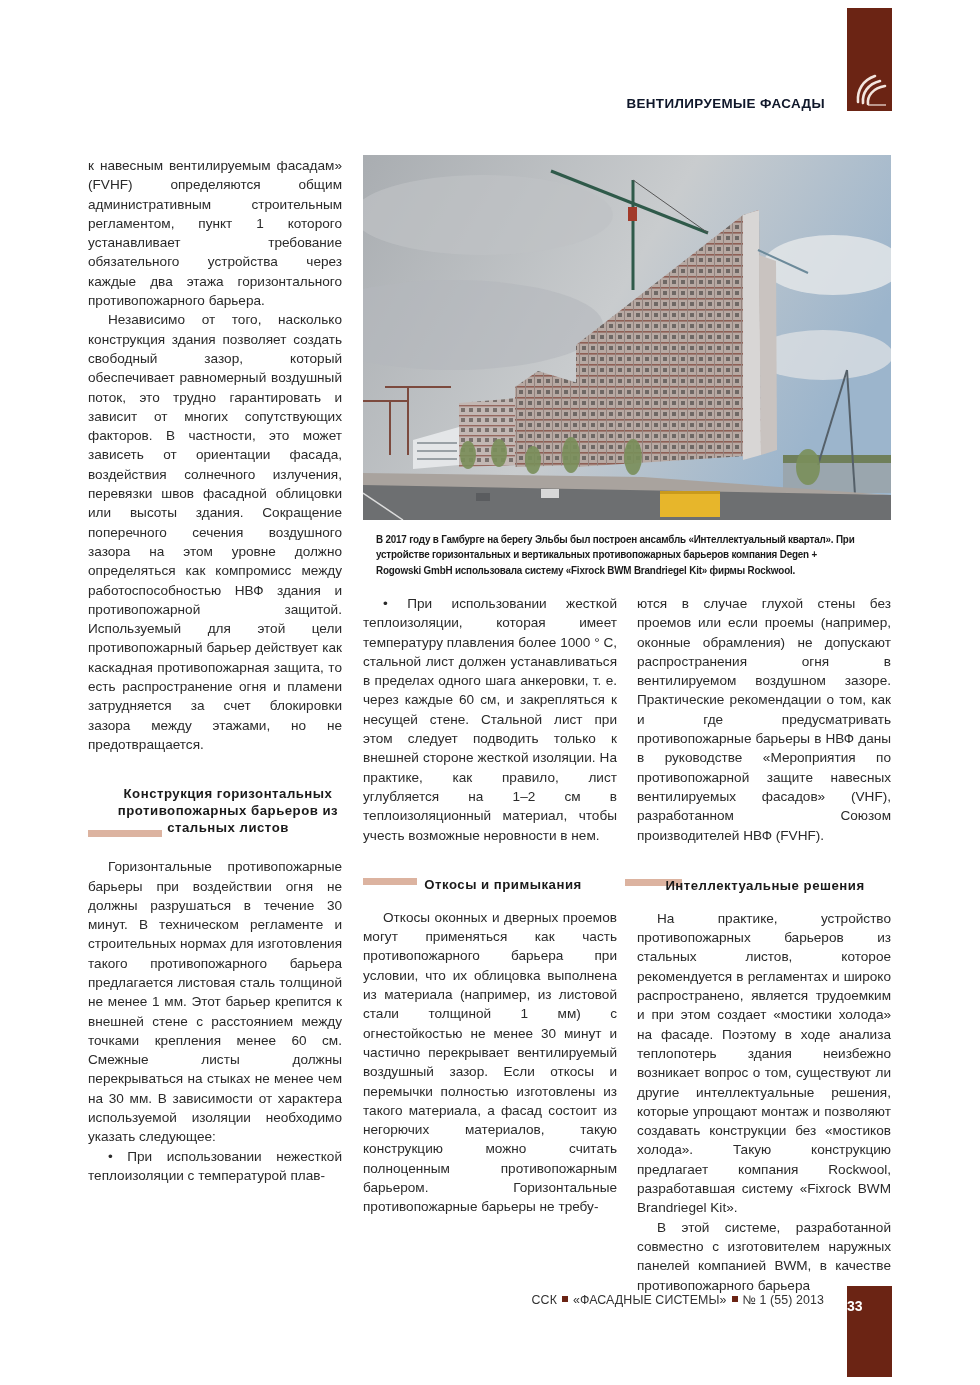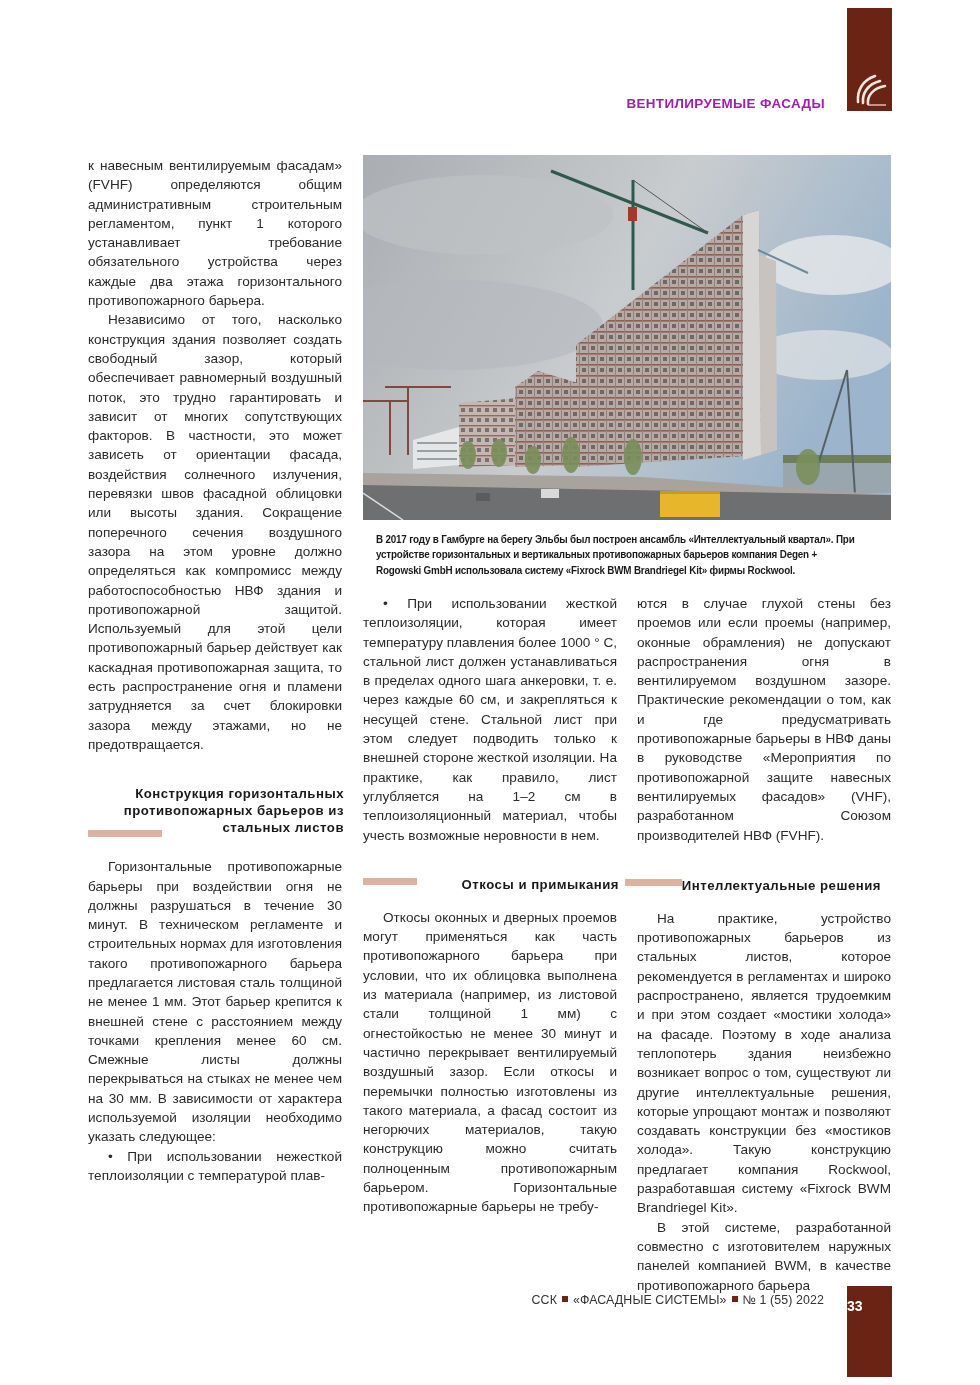--- a/index.html
+++ b/index.html
@@ -3,31 +3,31 @@
 <meta charset="utf-8">
 <style>
   html, body { margin: 0; padding: 0; background: #ffffff; }
   body { width: 980px; height: 1385px; position: relative; overflow: hidden;
          font-family: "Liberation Sans", "DejaVu Sans", sans-serif; color: #2a2a2a; }
   .brand-block { position: absolute; background: #6b2414; }
   #top-block { left: 847px; top: 8px; width: 45px; height: 103px; }
   #bottom-block { left: 847px; top: 1286px; width: 45px; height: 91px; }
   #logo { position: absolute; left: 6px; top: 64px; width: 34px; height: 36px; }
   #section-title { position: absolute; right: 155px; top: 96px; font-weight: bold;
-         font-size: 13.4px; letter-spacing: 0.4px; color: #a21caf; white-space: nowrap; }
+         font-size: 13.4px; letter-spacing: 0.4px; color: #0f172a; white-space: nowrap; }
   .col { position: absolute; width: 254px; font-size: 13.6px; line-height: 19.3px;
          text-align: justify; hyphens: manual; }
   #col1 { left: 88px; top: 156px; }
   #col2 { left: 363px; top: 594px; }
   #col3 { left: 637px; top: 594px; }
   .col p { margin: 0; }
   .col p.indent { text-indent: 20px; }
   .col p.noind { text-indent: 0; }
   .subhead { position: relative; font-weight: bold; font-size: 13.2px; line-height: 17px;
-         color: #1a1a1a; letter-spacing: 0.5px; text-align: right; }
+         color: #1a1a1a; letter-spacing: 0.5px; text-align: center; }
   .subhead .bar { position: absolute; background: #dcb3a0; height: 7px; z-index: 0; }
   .subhead .txt { position: relative; z-index: 1; }
   #photo { position: absolute; left: 363px; top: 155px; width: 528px; height: 365px; overflow: hidden; }
   #caption { position: absolute; left: 376px; top: 532px; width: 515px; font-weight: bold;
          font-size: 10.6px; line-height: 15.4px; color: #1a1a1a; letter-spacing: -0.2px;
          font-family: "Liberation Sans Narrow", "Liberation Sans", sans-serif; transform: scaleX(0.93); transform-origin: left top; }
   #footer-text { position: absolute; right: 156px; top: 1293px; font-size: 12.4px; color: #333; white-space: nowrap; letter-spacing: 0.1px; }
   #footer-text .sq { display: inline-block; width: 6px; height: 6px; background: #6b2414; margin: 0 5px; vertical-align: 2px; }
   #page-number { position: absolute; left: 0; width: 69px; top: 12px; text-align: left;
          color: #fff; font-weight: bold; font-size: 14px; }
@@ -160,17 +160,17 @@
   <div class="subhead" style="margin: 32px 0 0 12px; width: 232px;">
     <span class="bar" style="left:-24px; top:2px; width:57px;"></span>
     <span class="txt">Интеллектуальные решения</span>
   </div>
   <div style="height: 15px;"></div>
   <p class="indent">На практике, устройство противопожарных барьеров из стальных листов, которое рекомендуется в регламентах и широко распространено, является трудоемким и при этом создает «мостики холода» на фасаде. Поэтому в ходе анализа теплопотерь здания неизбежно возникает вопрос о том, существуют ли другие интеллектуальные решения, которые упрощают монтаж и позволяют создавать конструкции без «мостиков холода». Такую конструкцию предлагает компания Rockwool, разработавшая систему «Fixrock BWM Brandriegel Kit».</p>
   <p class="indent">В этой системе, разработанной совместно с изготовителем наружных панелей компанией BWM, в качестве противопожарного барьера</p>
 </div>
 
 <div id="footer-text">
-  <span>ССК</span><span class="sq"></span><span>«ФАСАДНЫЕ СИСТЕМЫ»</span><span class="sq"></span><span>№ 1 (55) 2022</span>
+  <span>ССК</span><span class="sq"></span><span>«ФАСАДНЫЕ СИСТЕМЫ»</span><span class="sq"></span><span>№ 1 (55) 2013</span>
 </div>
 <div id="bottom-block" class="brand-block">
   <div id="page-number">33</div>
 </div>
 
 </body></html>

